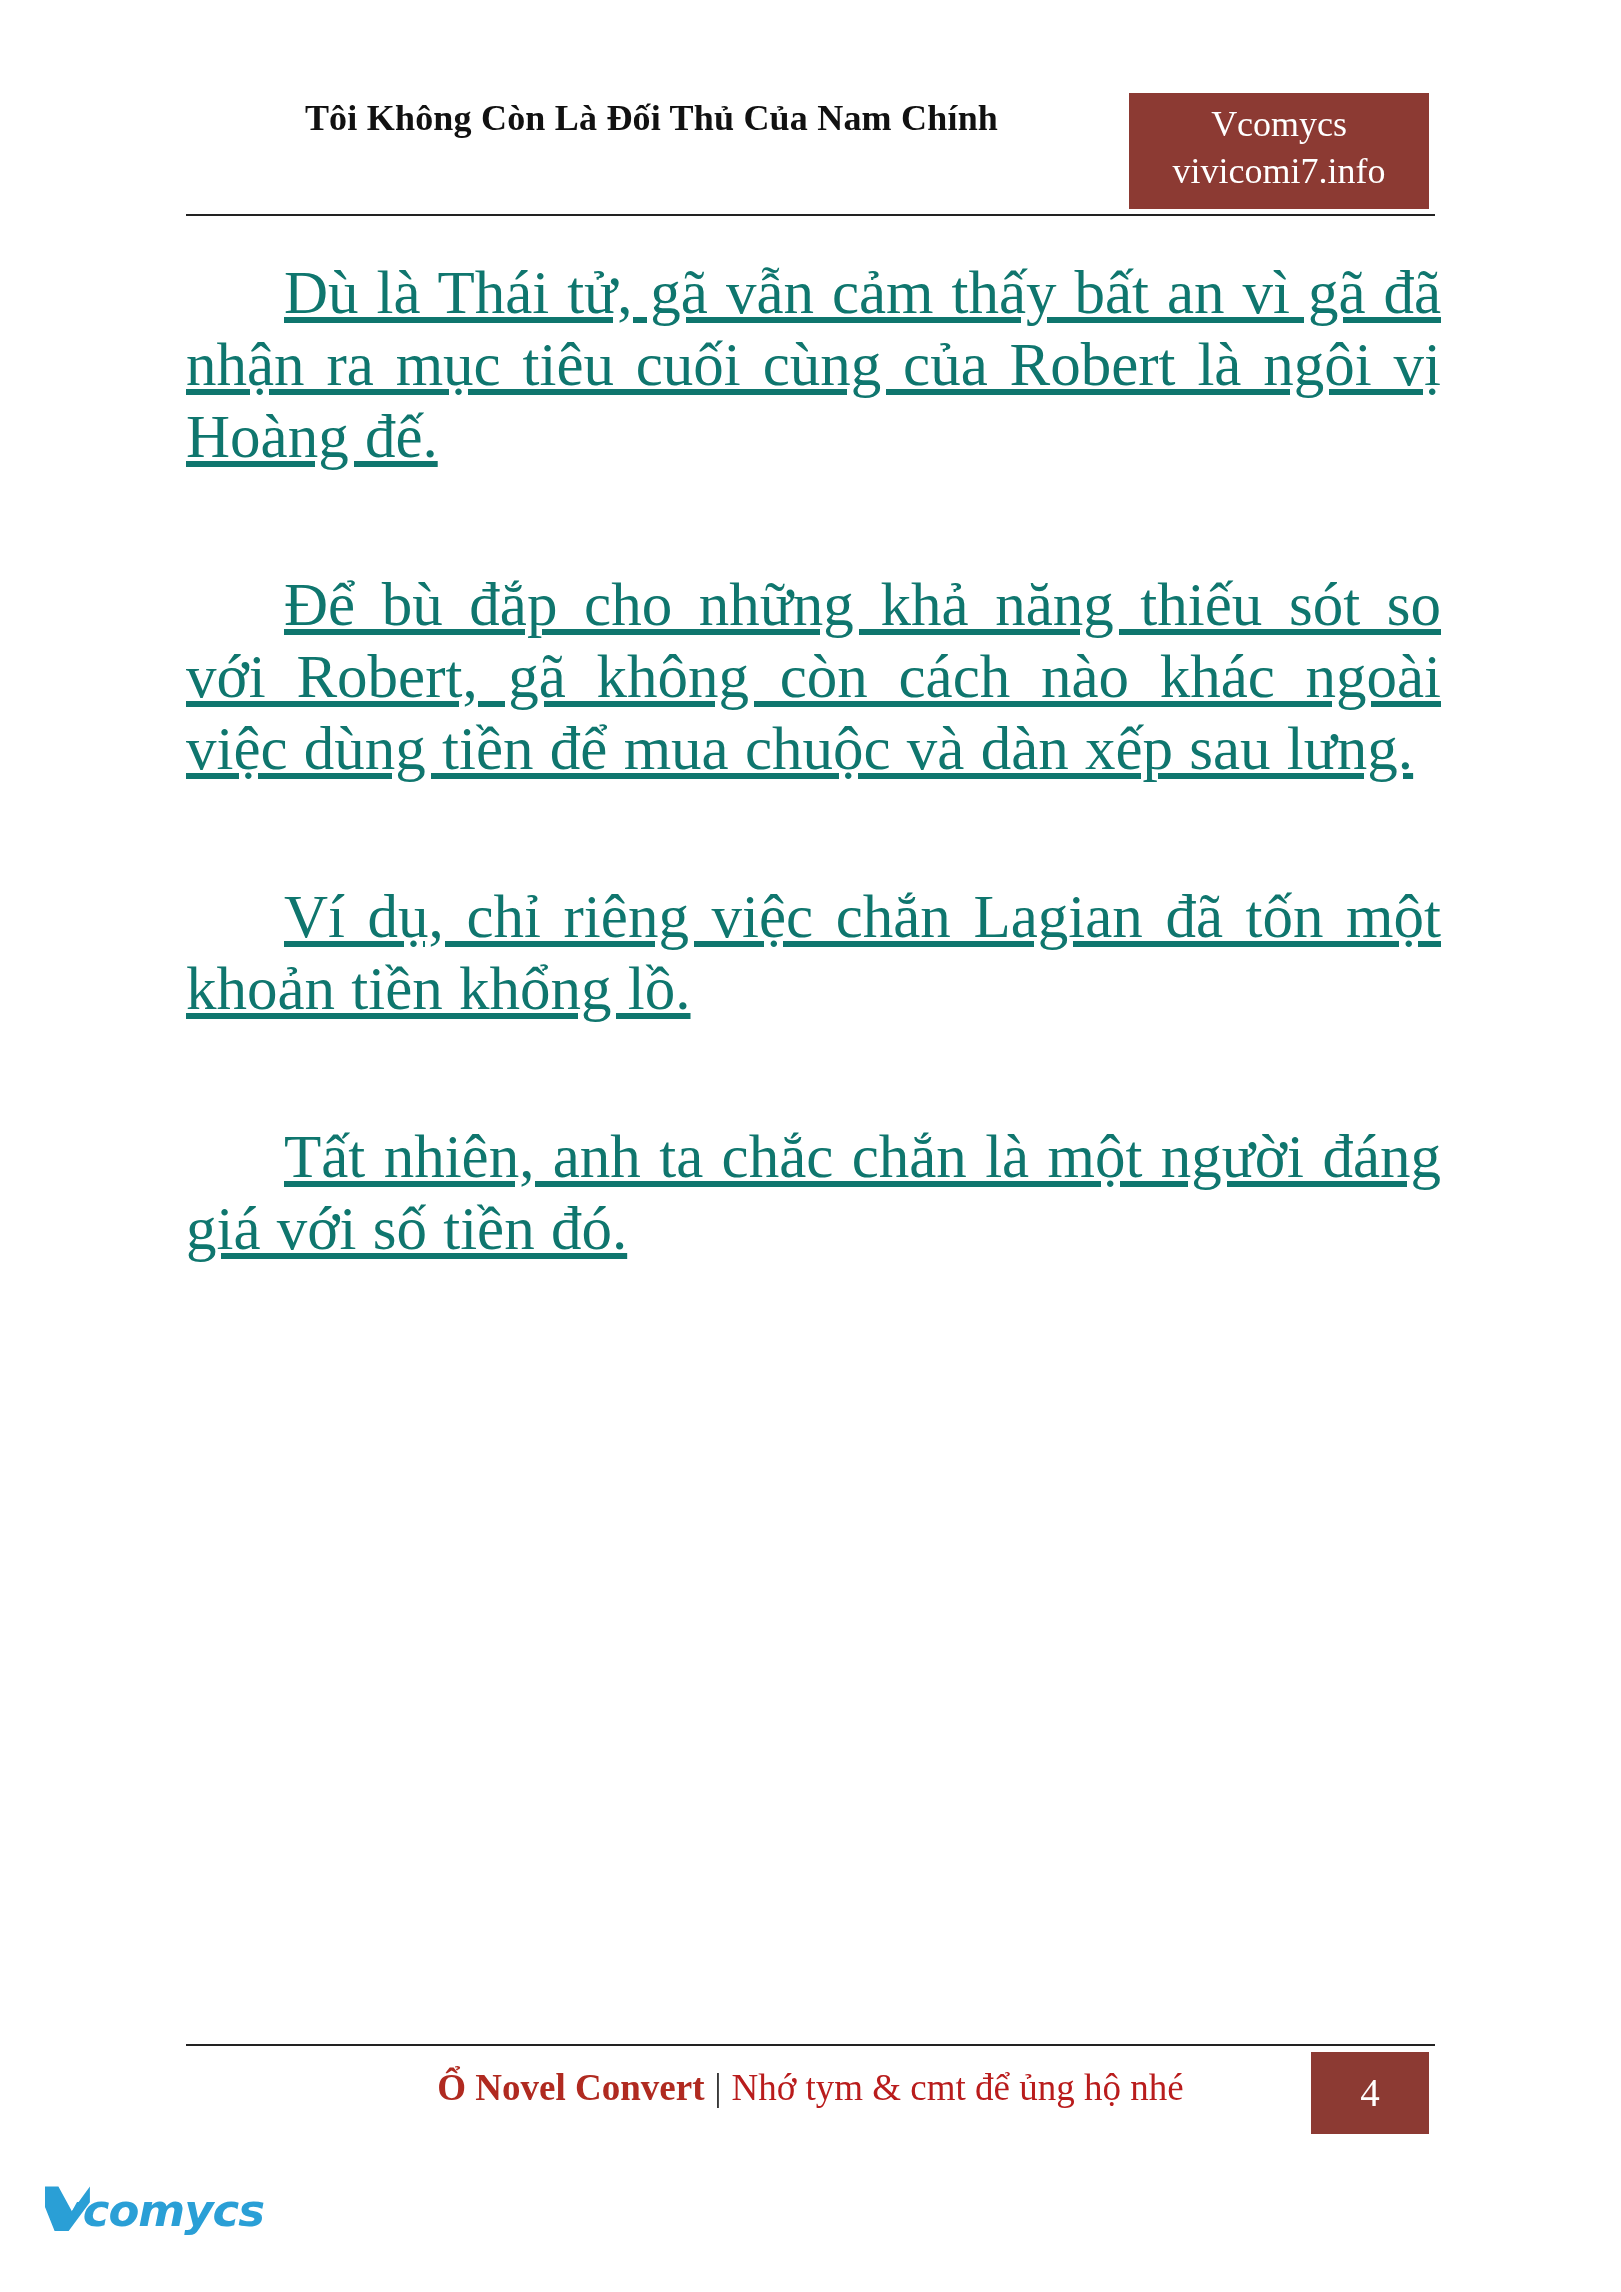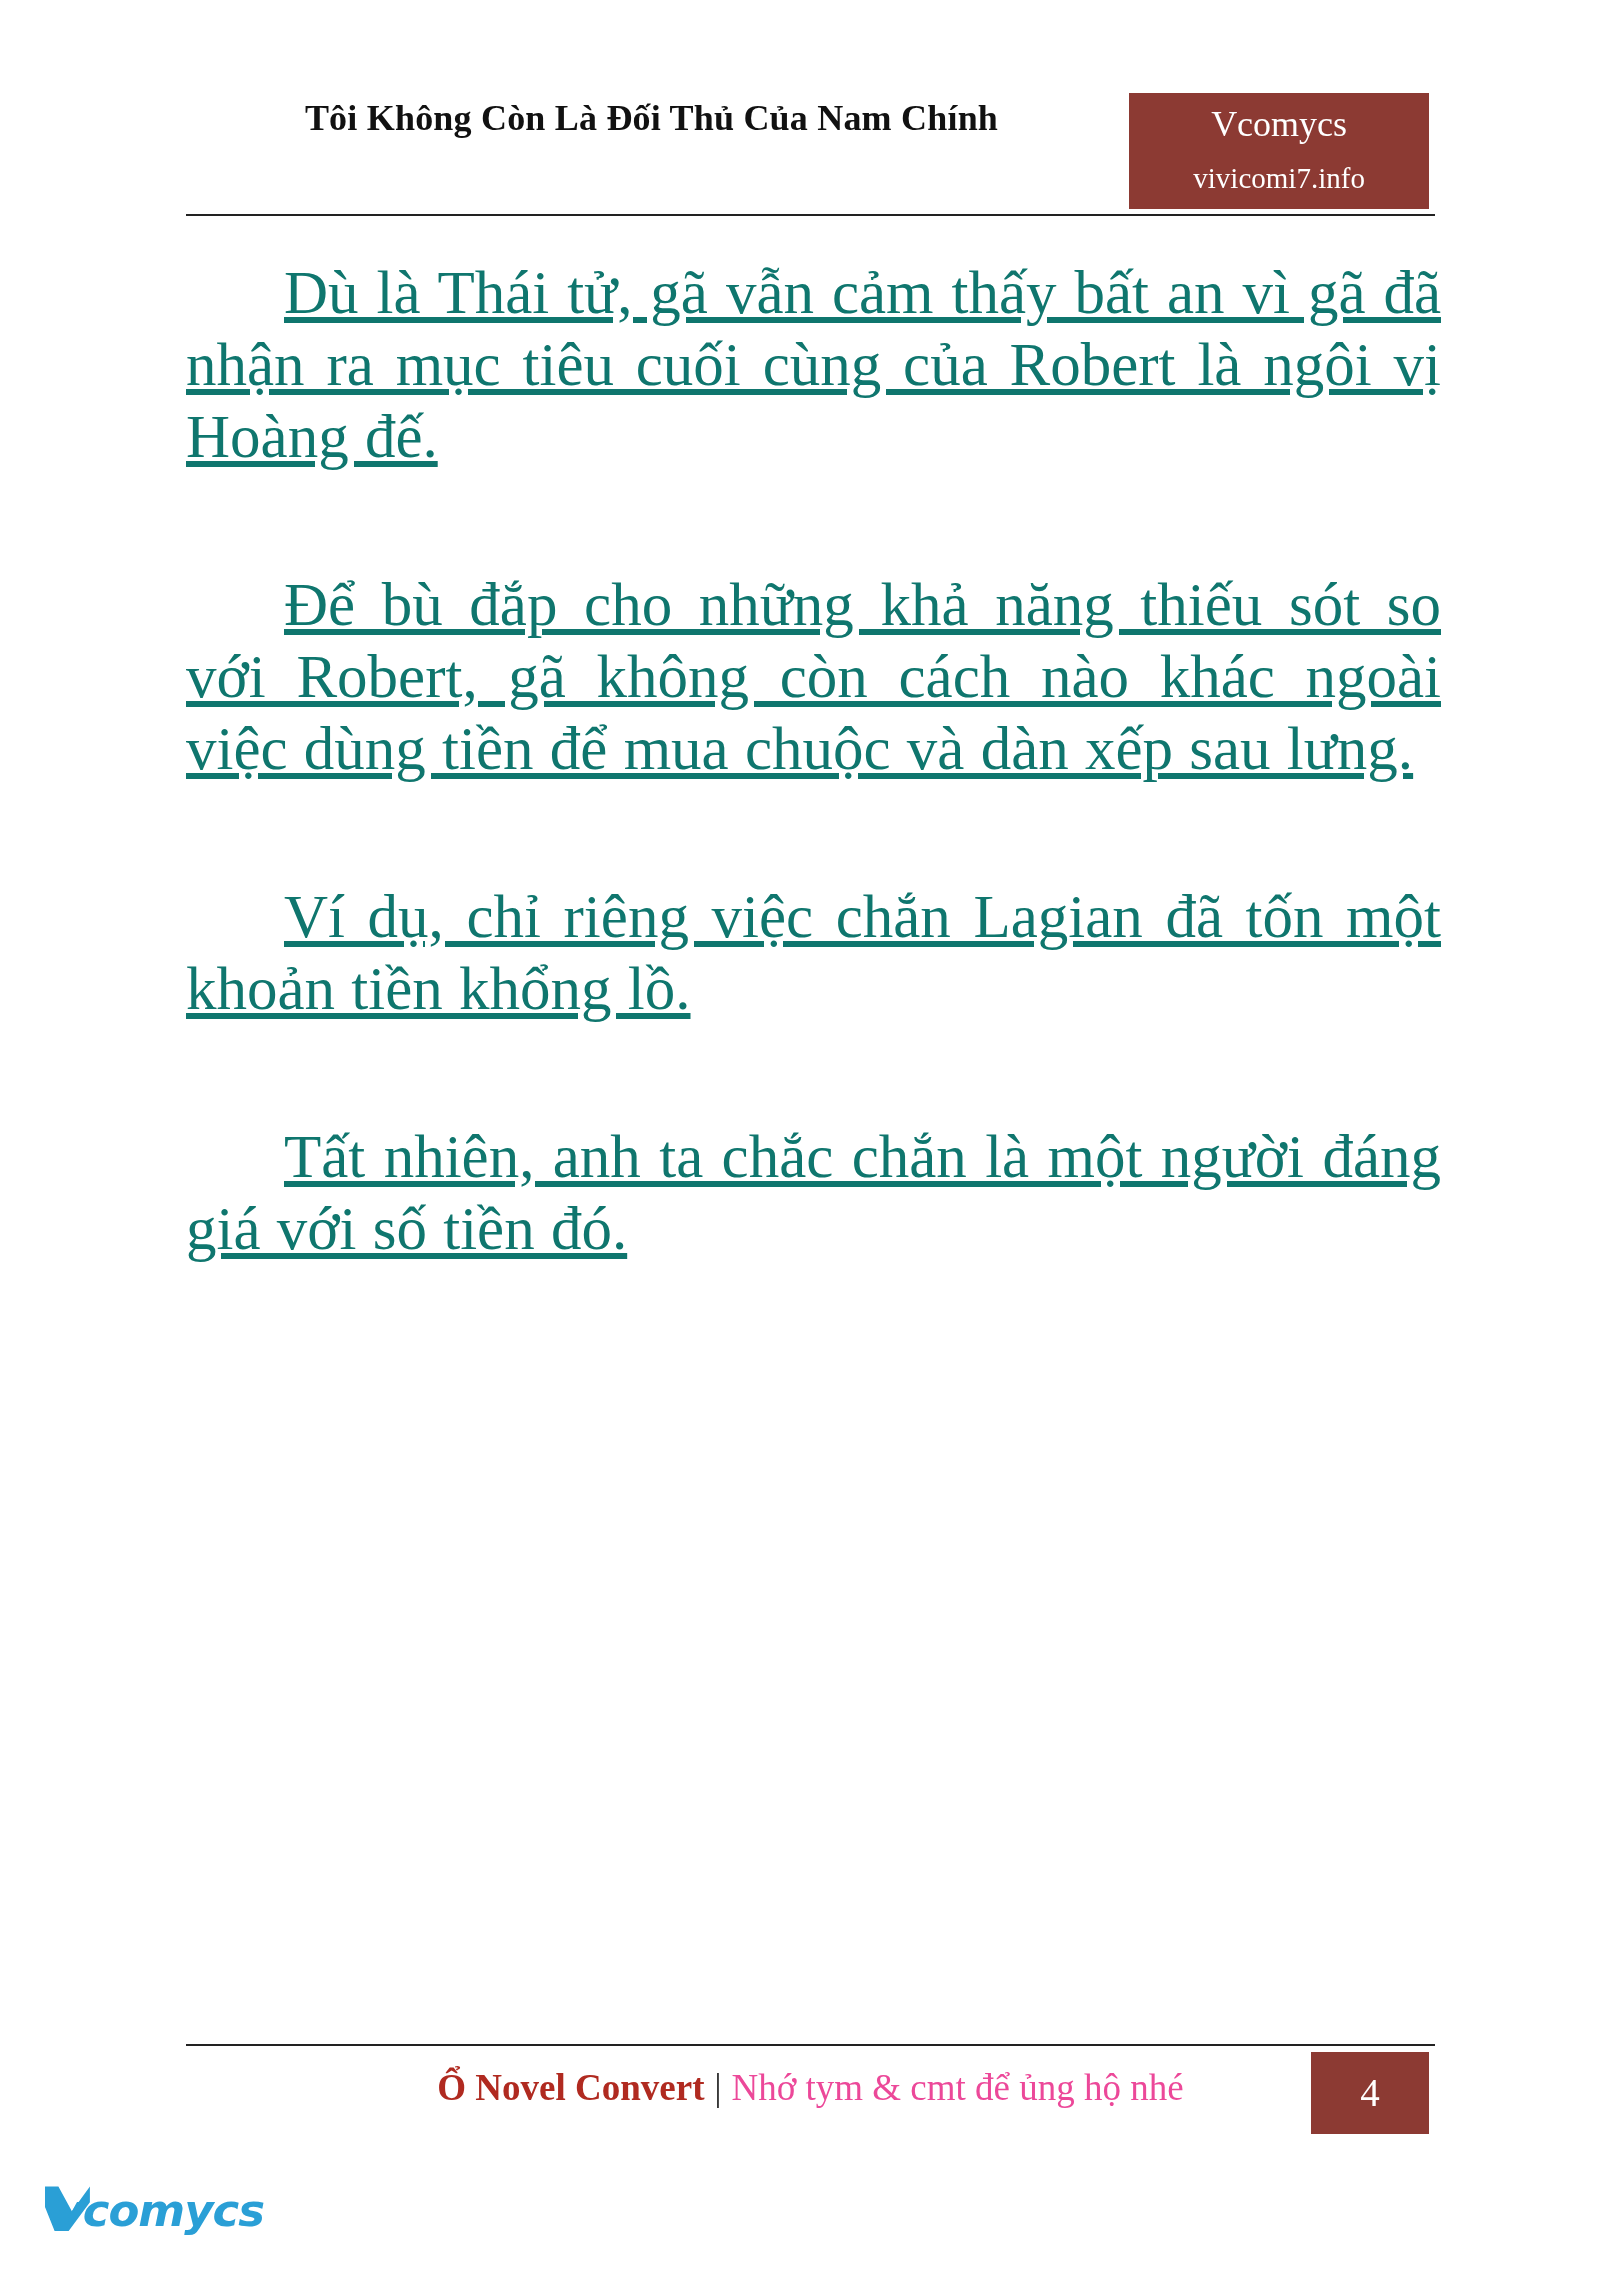--- a/index.html
+++ b/index.html
@@ -51,21 +51,21 @@
     width: 300px;
     height: 116px;
     background: #8c3a33;
     color: #ffffff;
     text-align: center;
     box-sizing: border-box;
     padding-top: 7.8px;
     line-height: 1.30;
   }
   .badge-line1 { font-size: 36px; }
-  .badge-line2 { font-size: 29px; margin-top: 12px; }
+  .badge-line2 { font-size: 36px; }
 
   
   .content {
     position: absolute;
     left: 186px;
     top: 257px;
     width: 1255px;
   }
   .para {
     font-size: 61px;
@@ -106,21 +106,21 @@
     white-space: nowrap;
     font-family: Liberation Serif, serif;
   }
   .footer-sep {
     font-size: 37px;
     color: #333;
     padding: 0 9.8px;
   }
   .footer-note {
     font-size: 37px;
-    color: #ec4899;
+    color: #b91c1c;
     white-space: nowrap;
   }
   .page-num {
     position: absolute;
     right: 5.9px;
     top: 5.9px;
     width: 118px;
     height: 82px;
     background: #8c3a33;
     color: #fff;

